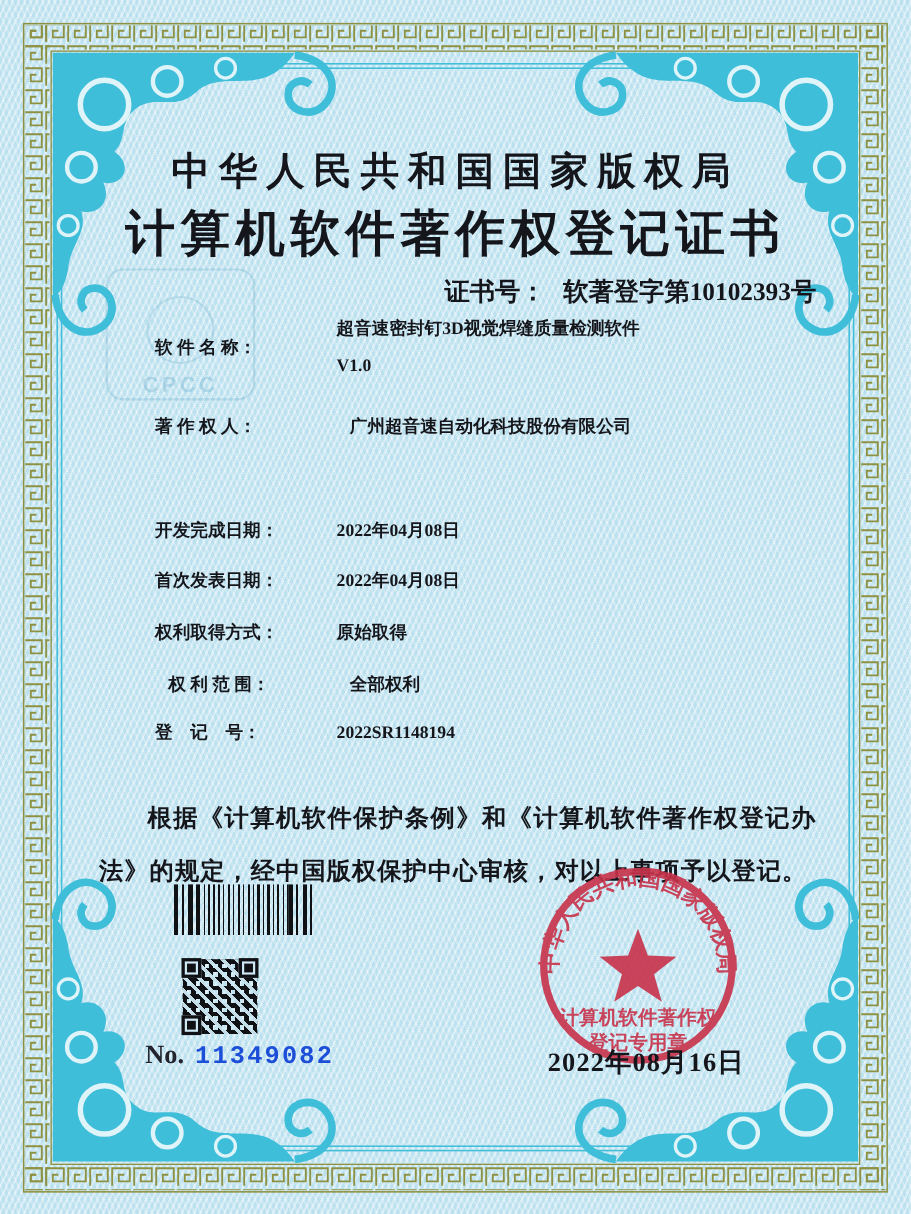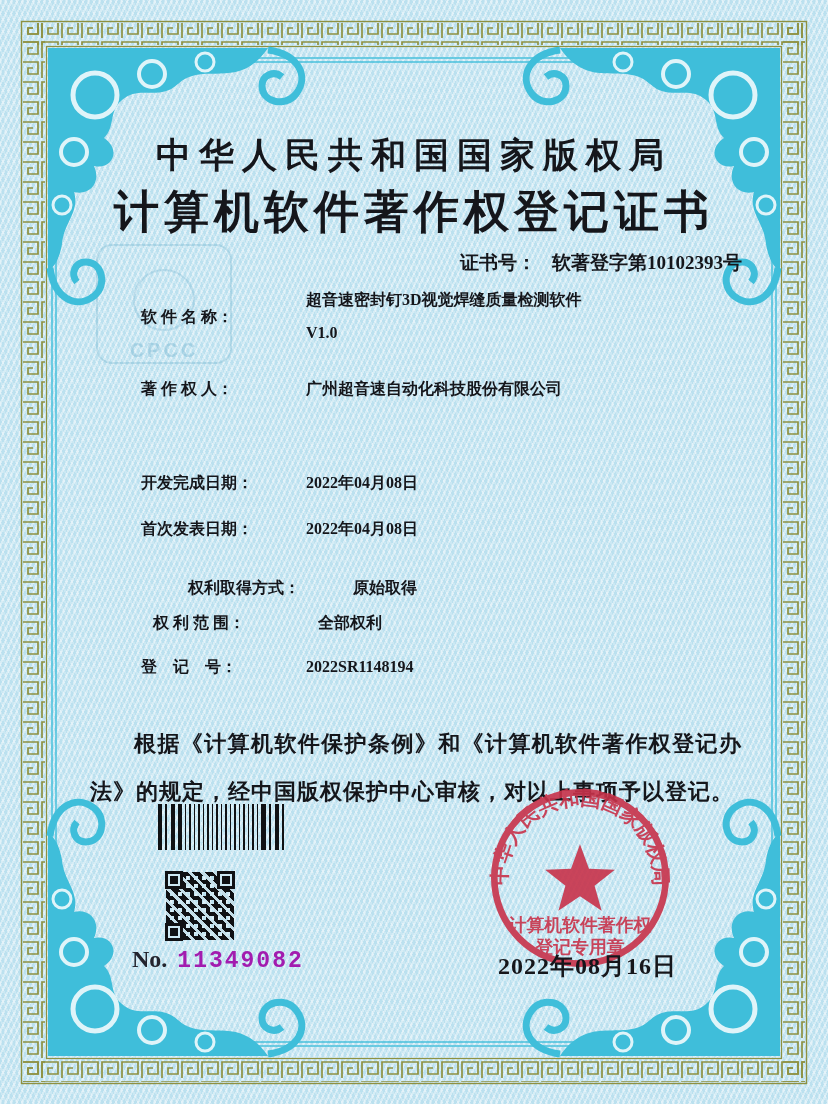--- a/index.html
+++ b/index.html
@@ -13,28 +13,28 @@
       repeating-linear-gradient(115deg, rgba(255,255,255,.30) 0 2px, rgba(128,200,226,.14) 2px 5px),
       repeating-linear-gradient(65deg, rgba(255,255,255,.22) 0 2px, rgba(128,200,226,.10) 2px 5px);}
   .frame-svg{position:absolute;left:0;top:0;z-index:1;}
 
   .content{position:absolute;inset:0;z-index:2;color:#15161b;}
 
   .authority{position:absolute;left:0;right:0;top:132px;text-align:center;
     font-size:35px;font-weight:700;letter-spacing:8px;white-space:nowrap;}
   .cert-title{position:absolute;left:0;right:0;top:182px;text-align:center;
     font-size:45px;font-weight:700;letter-spacing:5px;white-space:nowrap;}
-  .certno{position:absolute;right:86px;top:250px;font-size:19px;font-weight:700;
+  .certno{position:absolute;right:86px;top:250px;font-size:23px;font-weight:700;
     display:flex;gap:16px;white-space:nowrap;}
 
   .row{position:absolute;left:93px;display:flex;align-items:center;
     font-size:16px;font-weight:700;line-height:33px;white-space:nowrap;padding-left:48px;}
   .row .lbl{width:165px;flex:0 0 165px;}
-  .r1{top:283px;} .r2{top:372px;} .r3{top:466px;} .r4{top:512px;}
-  .r5{top:571px;margin-left:47px;} .r6{top:606px;margin-left:12px;} .r7{top:650px;}
+  .r1{top:283px;} .r2{top:372px;gap:12px;} .r3{top:466px;} .r4{top:512px;}
+  .r5{top:559px;} .r6{top:606px;margin-left:12px;} .r7{top:650px;}
   .val2{display:block;}
 
   .statement{position:absolute;left:90px;top:698px;width:652px;
     font-size:22px;font-weight:600;line-height:48px;text-indent:2em;
     letter-spacing:1px;text-align:justify;}
 
   .barcode{position:absolute;left:158px;top:804px;width:126px;height:46px;
     display:flex;}
   .barcode .guard{width:22px;height:100%;
     background:repeating-linear-gradient(90deg,#101114 0 4px,rgba(0,0,0,0) 4px 7px,#101114 7px 9px,rgba(0,0,0,0) 9px 13px);}
@@ -49,21 +49,21 @@
       repeating-linear-gradient(0deg,#101114 0 4px,rgba(0,0,0,0) 4px 8px),
       repeating-linear-gradient(90deg,#101114 0 4px,rgba(0,0,0,0) 4px 8px);}
   .finder{position:absolute;width:18px;height:18px;border:3px solid #101114;
     background:#cde8f3;box-sizing:border-box;}
   .finder::after{content:"";position:absolute;inset:2px;background:#101114;}
   .f-tl{left:-1px;top:-1px;} .f-tr{right:-1px;top:-1px;} .f-bl{left:-1px;bottom:-1px;}
 
   .serial{position:absolute;left:132px;top:946px;font-size:24px;display:flex;gap:10px;
     align-items:baseline;white-space:nowrap;}
   .serial .no{color:#23242e;font-weight:600;text-align:right;}
-  .serial .num{color:#a21caf;font-family:"Liberation Mono", monospace;
+  .serial .num{color:#1d4ed8;font-family:"Liberation Mono", monospace;
     font-weight:600;letter-spacing:2px;font-size:23px;}
 
   .seal-svg{position:absolute;left:478px;top:776px;z-index:3;opacity:.9;}
   .issue-date{position:absolute;left:498px;top:950px;z-index:4;
     font-size:24px;font-weight:700;letter-spacing:1px;white-space:nowrap;}
 
   .watermark{position:absolute;left:96px;top:244px;width:132px;height:116px;
     border:2px solid rgba(110,175,203,.30);border-radius:16px;z-index:0;
     display:flex;flex-direction:column;align-items:center;justify-content:flex-end;
     color:rgba(110,175,203,.35);font-weight:700;font-size:20px;letter-spacing:3px;

